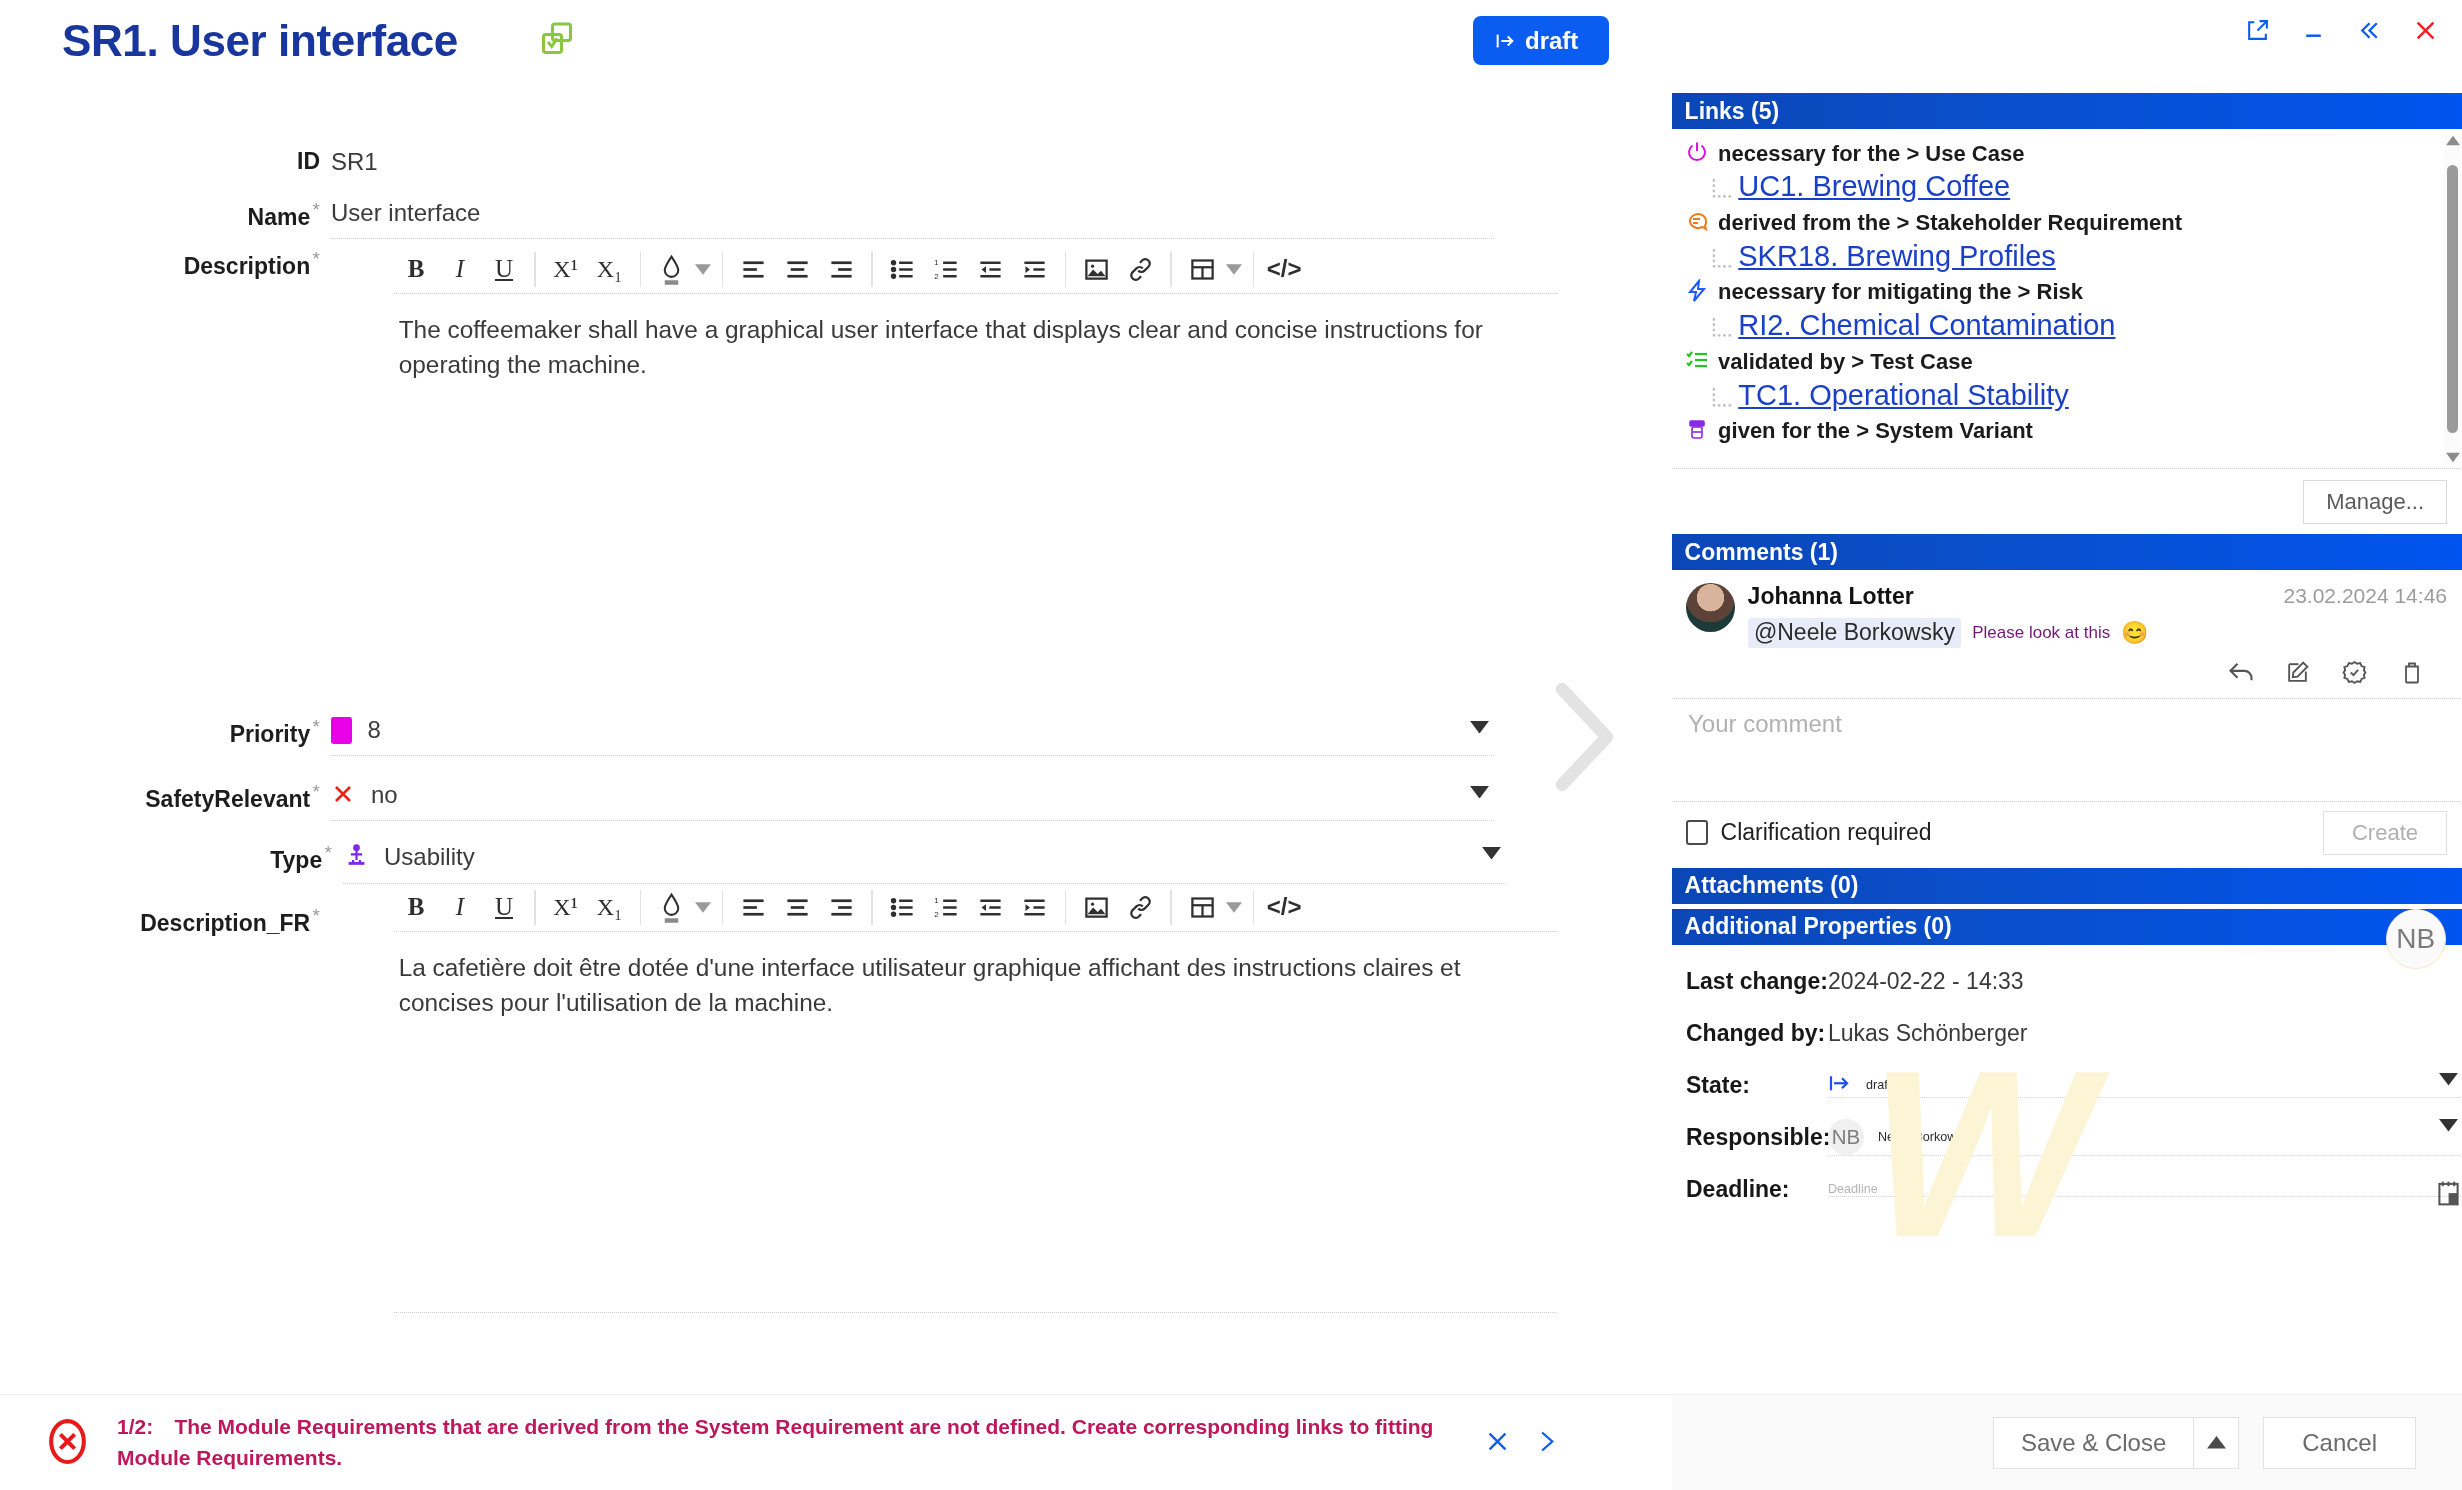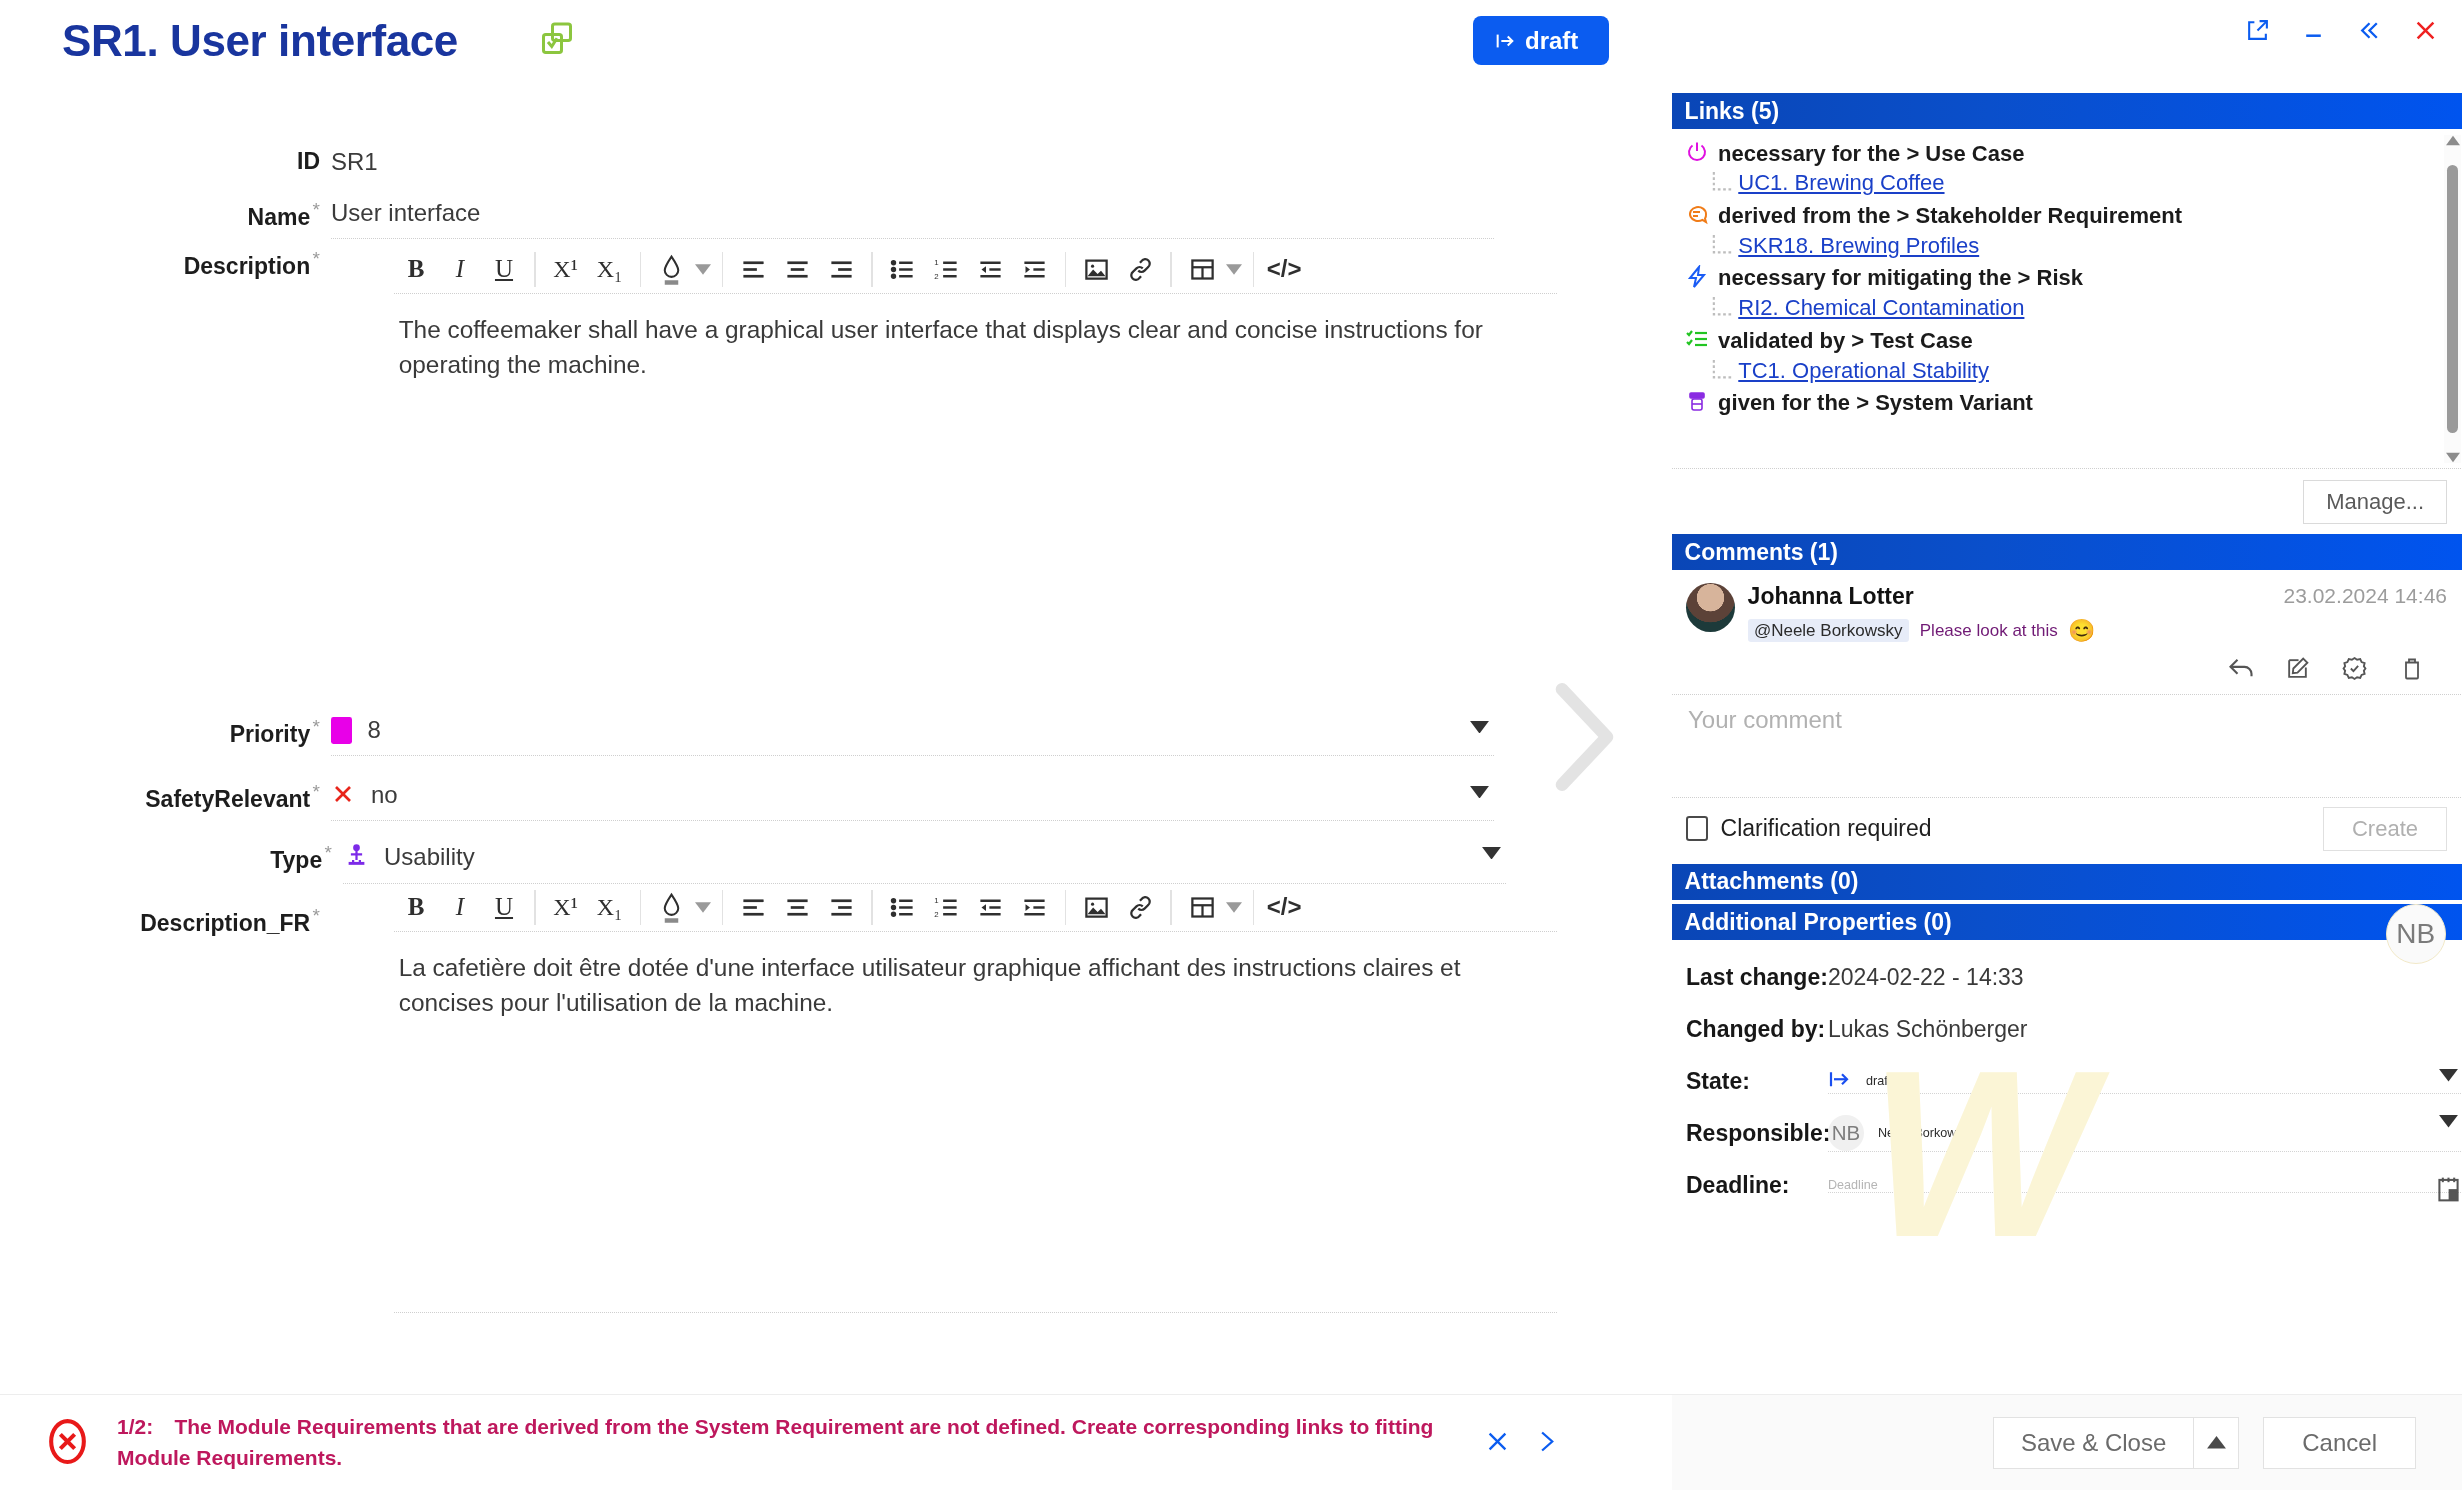--- a/index.html
+++ b/index.html
@@ -81,21 +81,21 @@
     position: relative; height: 36px;
     background: linear-gradient(90deg, #0a46b6 0%, #0a4fcb 40%, #0054ef 100%);
     color: #fff; display: flex; align-items: center; padding-left: 12.6px;
     font-size: 23px; font-weight: bold; cursor: pointer;
   }
 
   .links-body { position: relative; height: 339px; padding: 11px 28px 0 12.6px; overflow: hidden; }
   .link-group { display: flex; align-items: center; gap: 9.5px; margin-bottom: 3.2px; }
   .link-group-txt { font-size: 22px; font-weight: bold; color: #1b1b1b; white-space: nowrap; }
   .link-child { display: flex; align-items: flex-end; gap: 4.7px; margin: 1.6px 0 6.3px 22px; }
-  .link-a { font-size: 22px; color: #1a40c8; text-decoration: underline; cursor: pointer; white-space: nowrap; }
+  .link-a { font-size: 29px; color: #1a40c8; text-decoration: underline; cursor: pointer; white-space: nowrap; }
 
   .scrollbar {
     position: absolute; right: 1.6px; top: 6.3px; width: 17.3px; height: 328px;
     background: #fbfbfb; display: flex; flex-direction: column; align-items: center;
     justify-content: space-between; cursor: pointer;
   }
   .sb-thumb { width: 11px; height: 268px; background: #9a9a9a; border-radius: 5.5px; }
 
   .links-foot { height: 66px; border-top: 1.6px dotted #cfcfcf; display: flex; align-items: center; justify-content: flex-end; padding-right: 16px; }
   .btn-plain {
@@ -105,21 +105,21 @@
 
   .cmt-body { padding: 12.6px 16px 0 14px; position: relative; }
   .cmt-head { display: flex; align-items: flex-start; gap: 12.6px; }
   .avatar {
     width: 49px; height: 49px; border-radius: 50%; flex: 0 0 49px;
     background: radial-gradient(circle at 50% 30%, #d7b49b 0 32%, #5c4238 33% 58%, #1d3a3a 59% 100%);
     overflow: hidden;
   }
   .cmt-name { font-size: 23px; font-weight: bold; color: #111; }
   .cmt-time { position: absolute; right: 16px; top: 14px; font-size: 21px; color: #9c9c9c; }
-  .mention { background: #e7ecf8; border-radius: 3.2px; padding: 1.6px 6.3px; font-size: 17px; color: #2b2b2b; cursor: pointer; }
+  .mention { background: #e7ecf8; border-radius: 3.2px; padding: 1.6px 6.3px; font-size: 23px; color: #2b2b2b; cursor: pointer; }
   .cmt-text { font-size: 17px; color: #701a75; }
   .cmt-actions { display: flex; justify-content: flex-end; gap: 27px; padding: 9.5px 20.5px 11px 0; }
   .cmt-ic { cursor: pointer; width: 30px; height: 30px; display: flex; align-items: center; justify-content: center; }
 
   .cmt-input {
     border-top: 1.6px dotted #cfcfcf; height: 103px; padding: 11px 16px;
     font-size: 24px; color: #b1b1b1; cursor: text;
   }
   .cmt-foot {
     border-top: 1.6px dotted #cfcfcf; height: 62px; display: flex; align-items: center;

